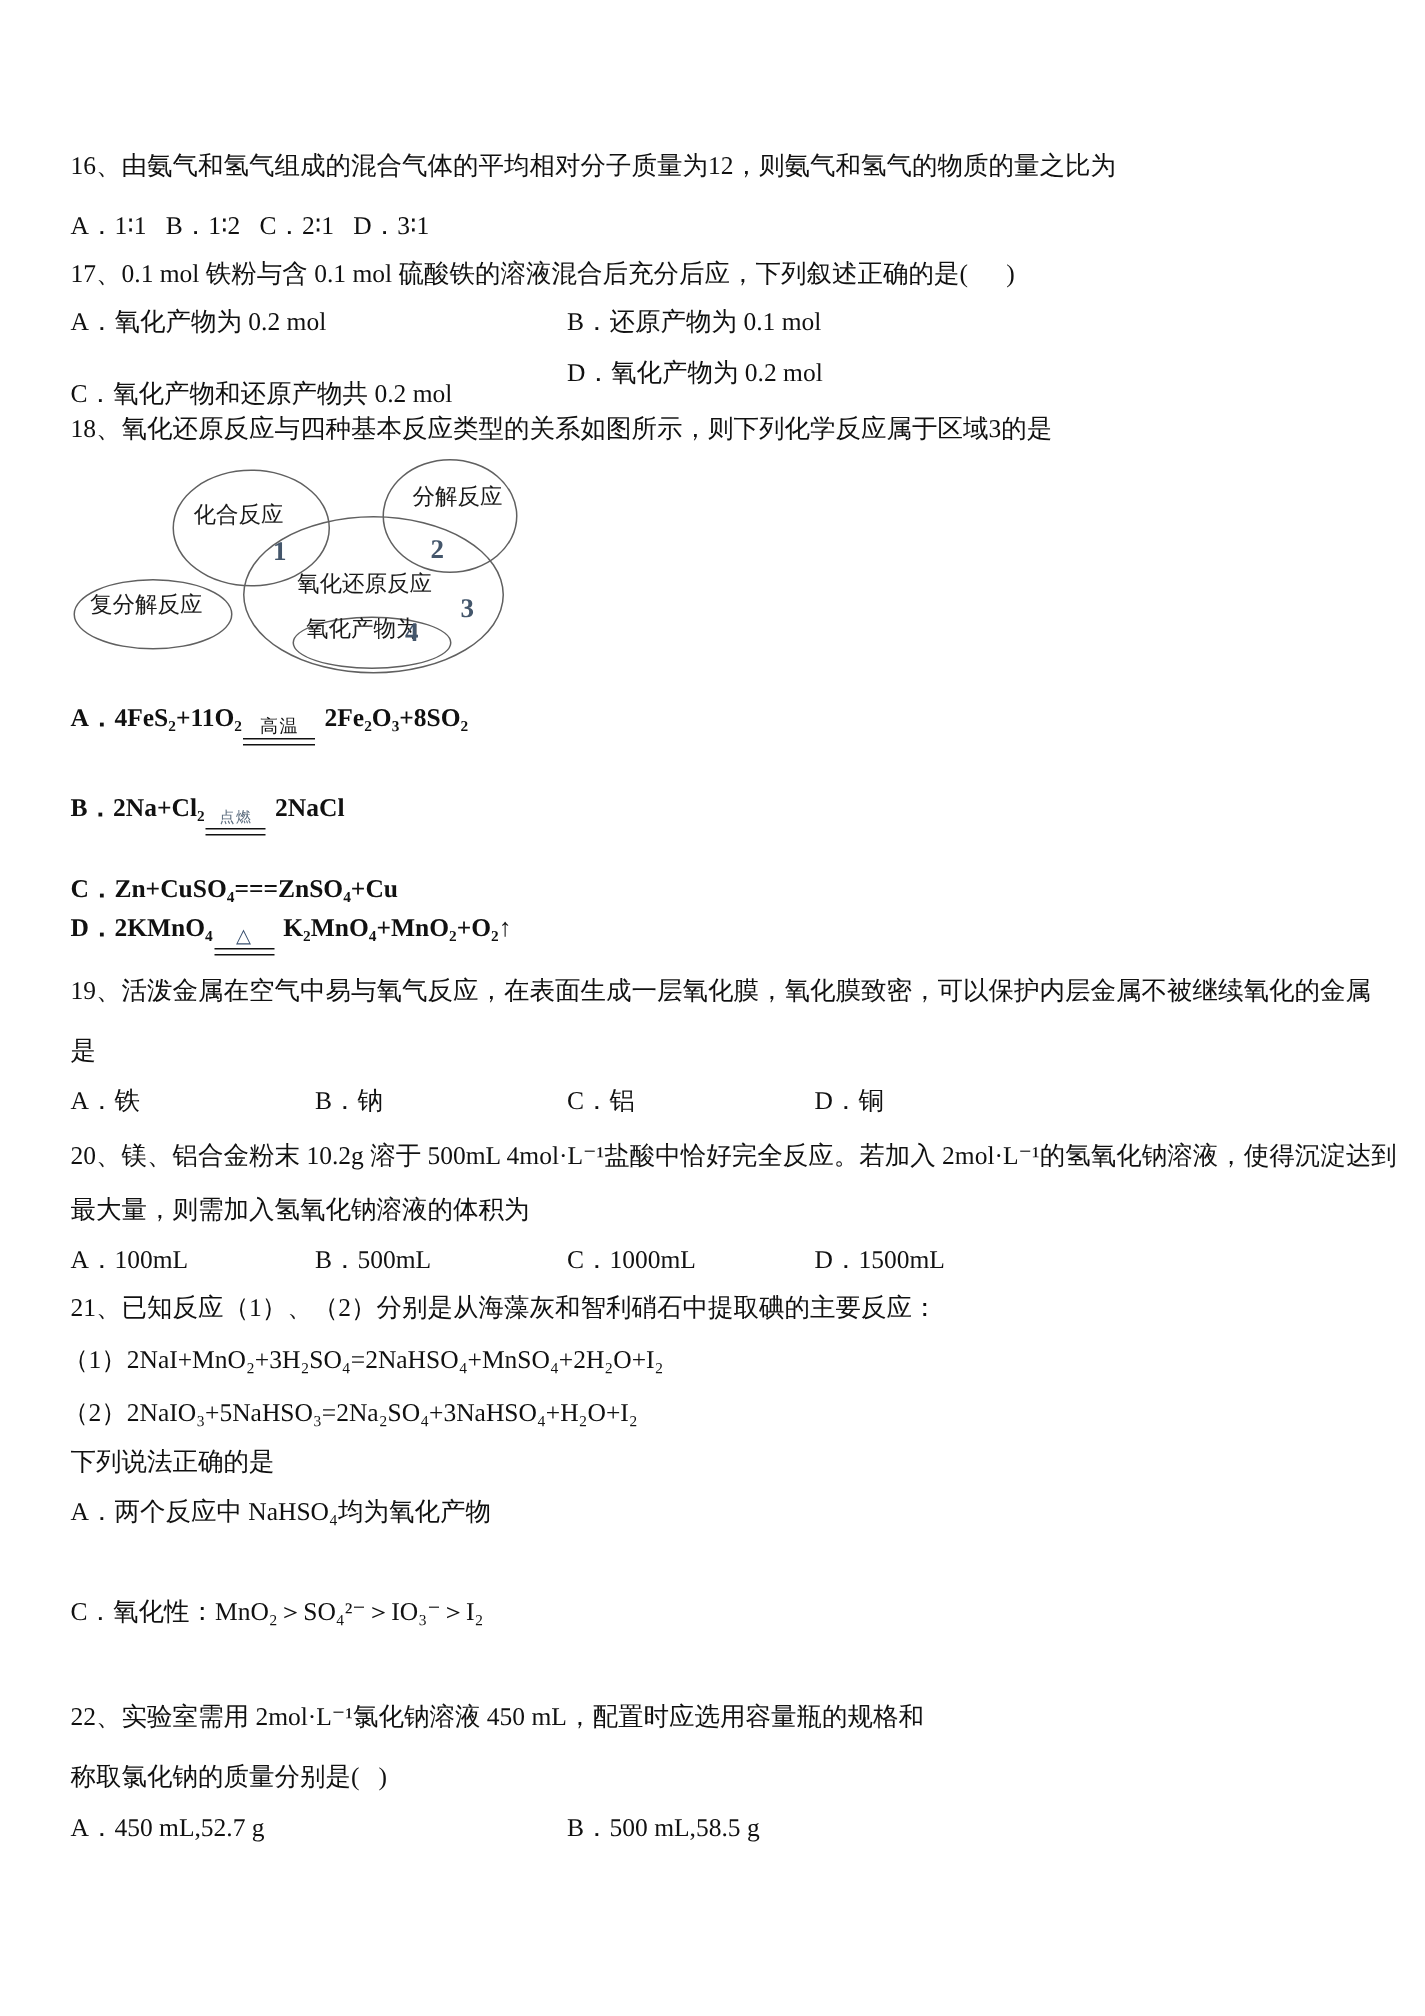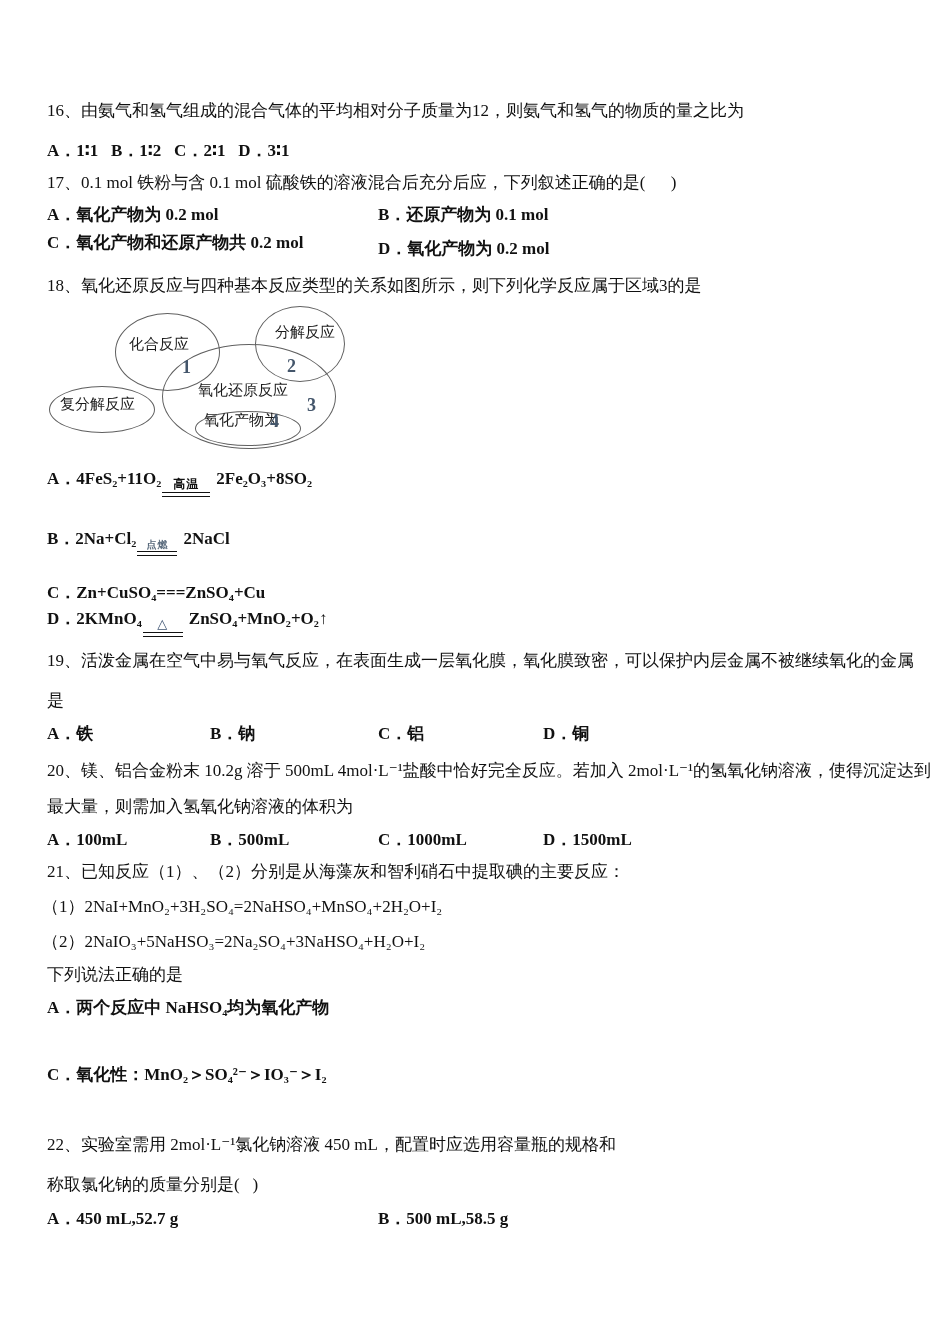--- a/index.html
+++ b/index.html
@@ -13,34 +13,34 @@
   }
   .line{
     position:absolute;
     left:47px;
     white-space:pre;
     font-size:17px;
     line-height:1.25;
     color:#111;
   }
   .b{font-weight:normal;}
-  .opt{font-weight:bold;}
+  .opt{font-weight:normal;}
   
   .eq{font-weight:bold;}
   .cond{
     display:inline-flex;
     flex-direction:column;
     align-items:center;
     vertical-align:-4px;
     margin:0 6px 0 1px;
   }
   .cond-txt{
     font-size:12px;
     line-height:1.1;
-    font-weight:bold;
+    font-weight:normal;
     letter-spacing:1px;
   }
   .cond-txt.faint{font-size:10px;color:#5a6b7d;}
   .cond-txt.blue{color:#3c5270;font-size:13px;}
   .cond-line{
     width:48px;height:3px;
     border-top:1.6px solid #111;
     border-bottom:1.6px solid #111;
     margin-top:1px;
   }
@@ -75,21 +75,21 @@
 <body>
 
 <div class="page">
 
   <div class="line" style="top:100px">16、由氨气和氢气组成的混合气体的平均相对分子质量为12，则氨气和氢气的物质的量之比为</div>
   <div class="line opt" style="top:140px">A．1∶1   B．1∶2   C．2∶1   D．3∶1</div>
 
   <div class="line" style="top:172px">17、0.1 mol 铁粉与含 0.1 mol 硫酸铁的溶液混合后充分后应，下列叙述正确的是(      )</div>
   <div class="line opt" style="top:204px">A．氧化产物为 0.2 mol</div>
   <div class="line opt" style="top:204px;left:378px">B．还原产物为 0.1 mol</div>
-  <div class="line opt" style="top:232px">C．氧化产物和还原产物共 0.2 mol</div>
+  <div class="line opt" style="top:252px">C．氧化产物和还原产物共 0.2 mol</div>
   <div class="line opt" style="top:238px;left:378px">D．氧化产物为 0.2 mol</div>
 
   <div class="line" style="top:275px">18、氧化还原反应与四种基本反应类型的关系如图所示，则下列化学反应属于区域3的是</div>
 
   <div class="diagram">
     <div class="ell" style="left:75px;top:13px;width:103px;height:76px;"></div>
     <div class="ell" style="left:215px;top:6px;width:88px;height:74px;"></div>
     <div class="ell" style="left:122px;top:44px;width:172px;height:103px;"></div>
     <div class="ell" style="left:155px;top:111px;width:104px;height:33px;"></div>
     <div class="ell" style="left:9px;top:86px;width:104px;height:45px;"></div>
@@ -103,21 +103,21 @@
     <span class="dnum" style="left:267px;top:96px">3</span>
     <span class="dnum" style="left:230px;top:112px">4</span>
   </div>
 
   <div class="line eq" style="top:468px"><span>A．</span><span>4FeS₂+11O₂</span><span class="cond"><span class="cond-txt">高温</span><span class="cond-line"></span></span><span>2Fe₂O₃+8SO₂</span></div>
 
   <div class="line eq" style="top:528px"><span>B．</span><span>2Na+Cl₂</span><span class="cond"><span class="cond-txt faint">点燃</span><span class="cond-line narrow"></span></span><span>2NaCl</span></div>
 
   <div class="line eq" style="top:582px"><span>C．</span><span>Zn+CuSO₄===ZnSO₄+Cu</span></div>
 
-  <div class="line eq" style="top:608px"><span>D．</span><span>2KMnO₄</span><span class="cond"><span class="cond-txt blue">△</span><span class="cond-line narrow"></span></span><span>ZnSO₄+MnO₂+O₂↑</span></div>
+  <div class="line eq" style="top:608px"><span>D．</span><span>2KMnO₄</span><span class="cond"><span class="cond-txt blue">△</span><span class="cond-line narrow"></span></span><span>K₂MnO₄+MnO₂+O₂↑</span></div>
 
   <div class="line" style="top:650px">19、活泼金属在空气中易与氧气反应，在表面生成一层氧化膜，氧化膜致密，可以保护内层金属不被继续氧化的金属</div>
   <div class="line" style="top:690px">是</div>
   <div class="line opt" style="top:723px">A．铁</div>
   <div class="line opt" style="top:723px;left:210px">B．钠</div>
   <div class="line opt" style="top:723px;left:378px">C．铝</div>
   <div class="line opt" style="top:723px;left:543px">D．铜</div>
 
   <div class="line" style="top:760px">20、镁、铝合金粉末 10.2g 溶于 500mL 4mol·L⁻¹盐酸中恰好完全反应。若加入 2mol·L⁻¹的氢氧化钠溶液，使得沉淀达到</div>
   <div class="line" style="top:796px">最大量，则需加入氢氧化钠溶液的体积为</div>

